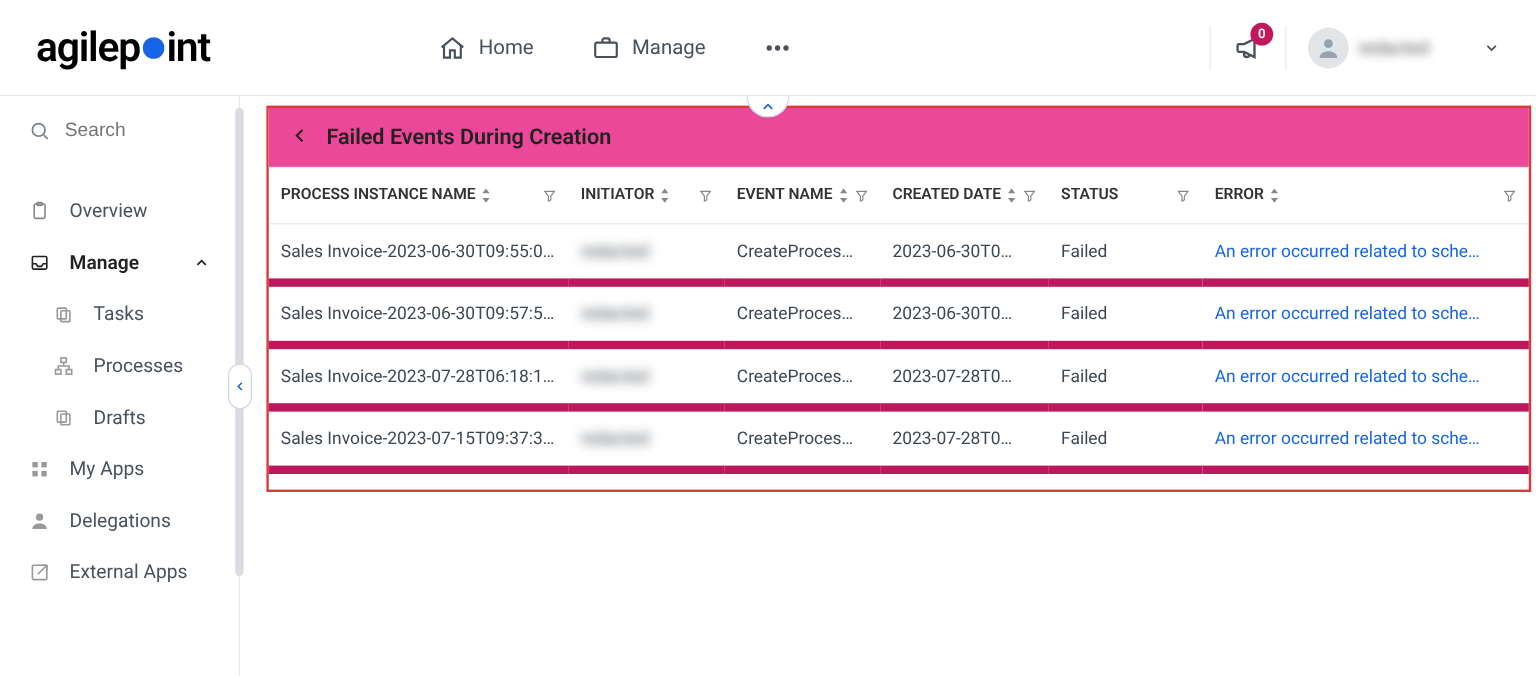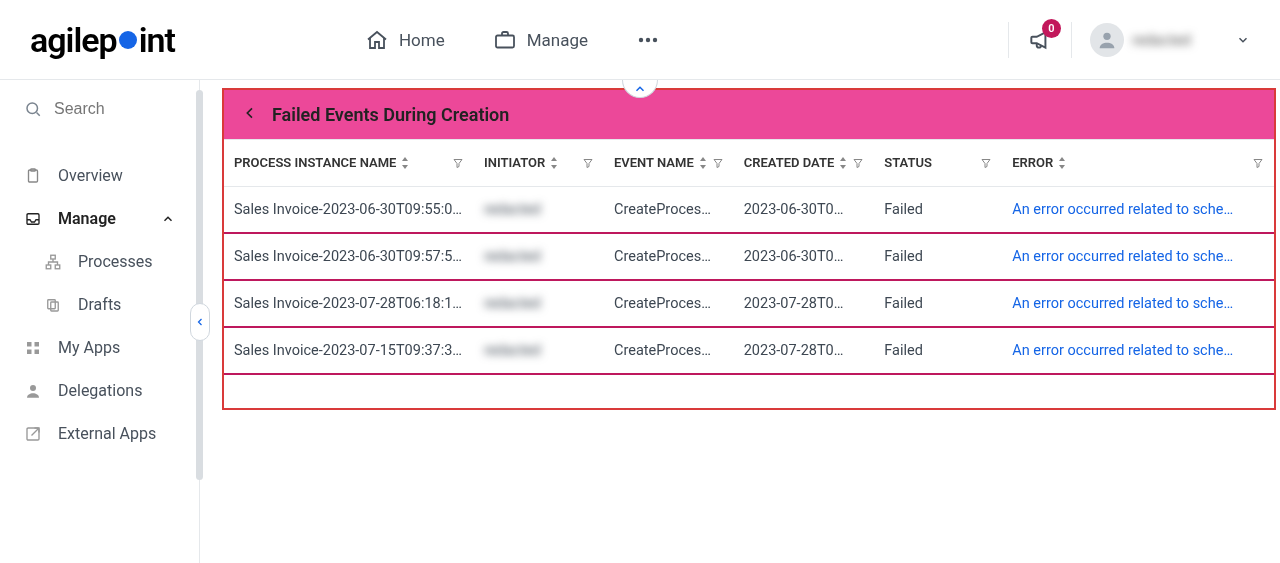--- a/index.html
+++ b/index.html
@@ -54,21 +54,21 @@
   .card { border: 2px solid #d93a3a; background: #fff; min-height: 322px; }
   .card-header { background: #ec4899; padding: 14px 18px; display: flex; align-items: center; gap: 14px; box-shadow: 0 1px 0 #e5e8eb; }
   .card-header .back svg { width: 16px; height: 16px; }
   .card-title { font-size: 18px; font-weight: 600; color: #222; }
 
   table.grid { width: 100%; border-collapse: collapse; }
   .grid thead th { font-size: 13px; font-weight: 600; color: #333; text-align: left; padding: 16px 10px; white-space: nowrap; border-bottom: 1px solid #e5e8eb; }
   .th-inner { display: flex; align-items: center; gap: 4px; }
   .th-inner .spacer { flex: 1; }
   .sort-icon, .filter-icon { opacity: .7; cursor: pointer; }
-  .grid tbody td { font-size: 14.5px; color: #3d4752; padding: 14px 10px; border-bottom: 2px solid #be185d; white-space: nowrap; overflow: hidden; text-overflow: ellipsis; max-width: 0; }
+  .grid tbody td { font-size: 14.5px; color: #3d4752; padding: 14px 10px; border-bottom: 7px solid #be185d; white-space: nowrap; overflow: hidden; text-overflow: ellipsis; max-width: 0; }
   .grid tbody tr td.error a { color: #1565e6; text-decoration: none; }
   .blurred { filter: blur(4.5px); color: #555; }
 
   .col-procname  { width: 250px; }
   .col-initiator { width: 130px; }
   .col-eventname { width: 128px; }
   .col-created   { width: 128px; }
   .col-status    { width: 128px; }
   .col-error     { width: auto; }
 </style>
@@ -161,20 +161,27 @@
         <svg class="ic" viewBox="0 0 24 24" fill="none" stroke="#222" stroke-width="1.8">
             <rect x="4" y="5" width="16" height="14" rx="1.5"></rect>
             <path d="M4 13h4l2 3h4l2-3h4"></path>
           </svg>
         <span>Manage</span>
         <svg class="caret" width="14" height="14" viewBox="0 0 24 24" fill="none" stroke="#222" stroke-width="2.5">
             <path d="m6 15 6-6 6 6"></path>
           </svg>
       </div>
       <div class="side-sub">
+        <div class="side-item">
+          <svg class="ic" viewBox="0 0 24 24" fill="none" stroke="#999" stroke-width="1.8">
+              <rect x="5" y="5" width="10" height="12" rx="1"></rect>
+              <rect x="9" y="8" width="10" height="12" rx="1"></rect>
+            </svg>
+          <span>Tasks</span>
+        </div>
         <div class="side-item">
           <svg class="ic" viewBox="0 0 24 24" fill="none" stroke="#999" stroke-width="1.8">
               <rect x="9" y="3" width="6" height="5"></rect>
               <rect x="3" y="16" width="6" height="5"></rect>
               <rect x="15" y="16" width="6" height="5"></rect>
               <path d="M12 8v4M12 12H6v4M12 12h6v4"></path>
             </svg>
           <span>Processes</span>
         </div>
         <div class="side-item">

